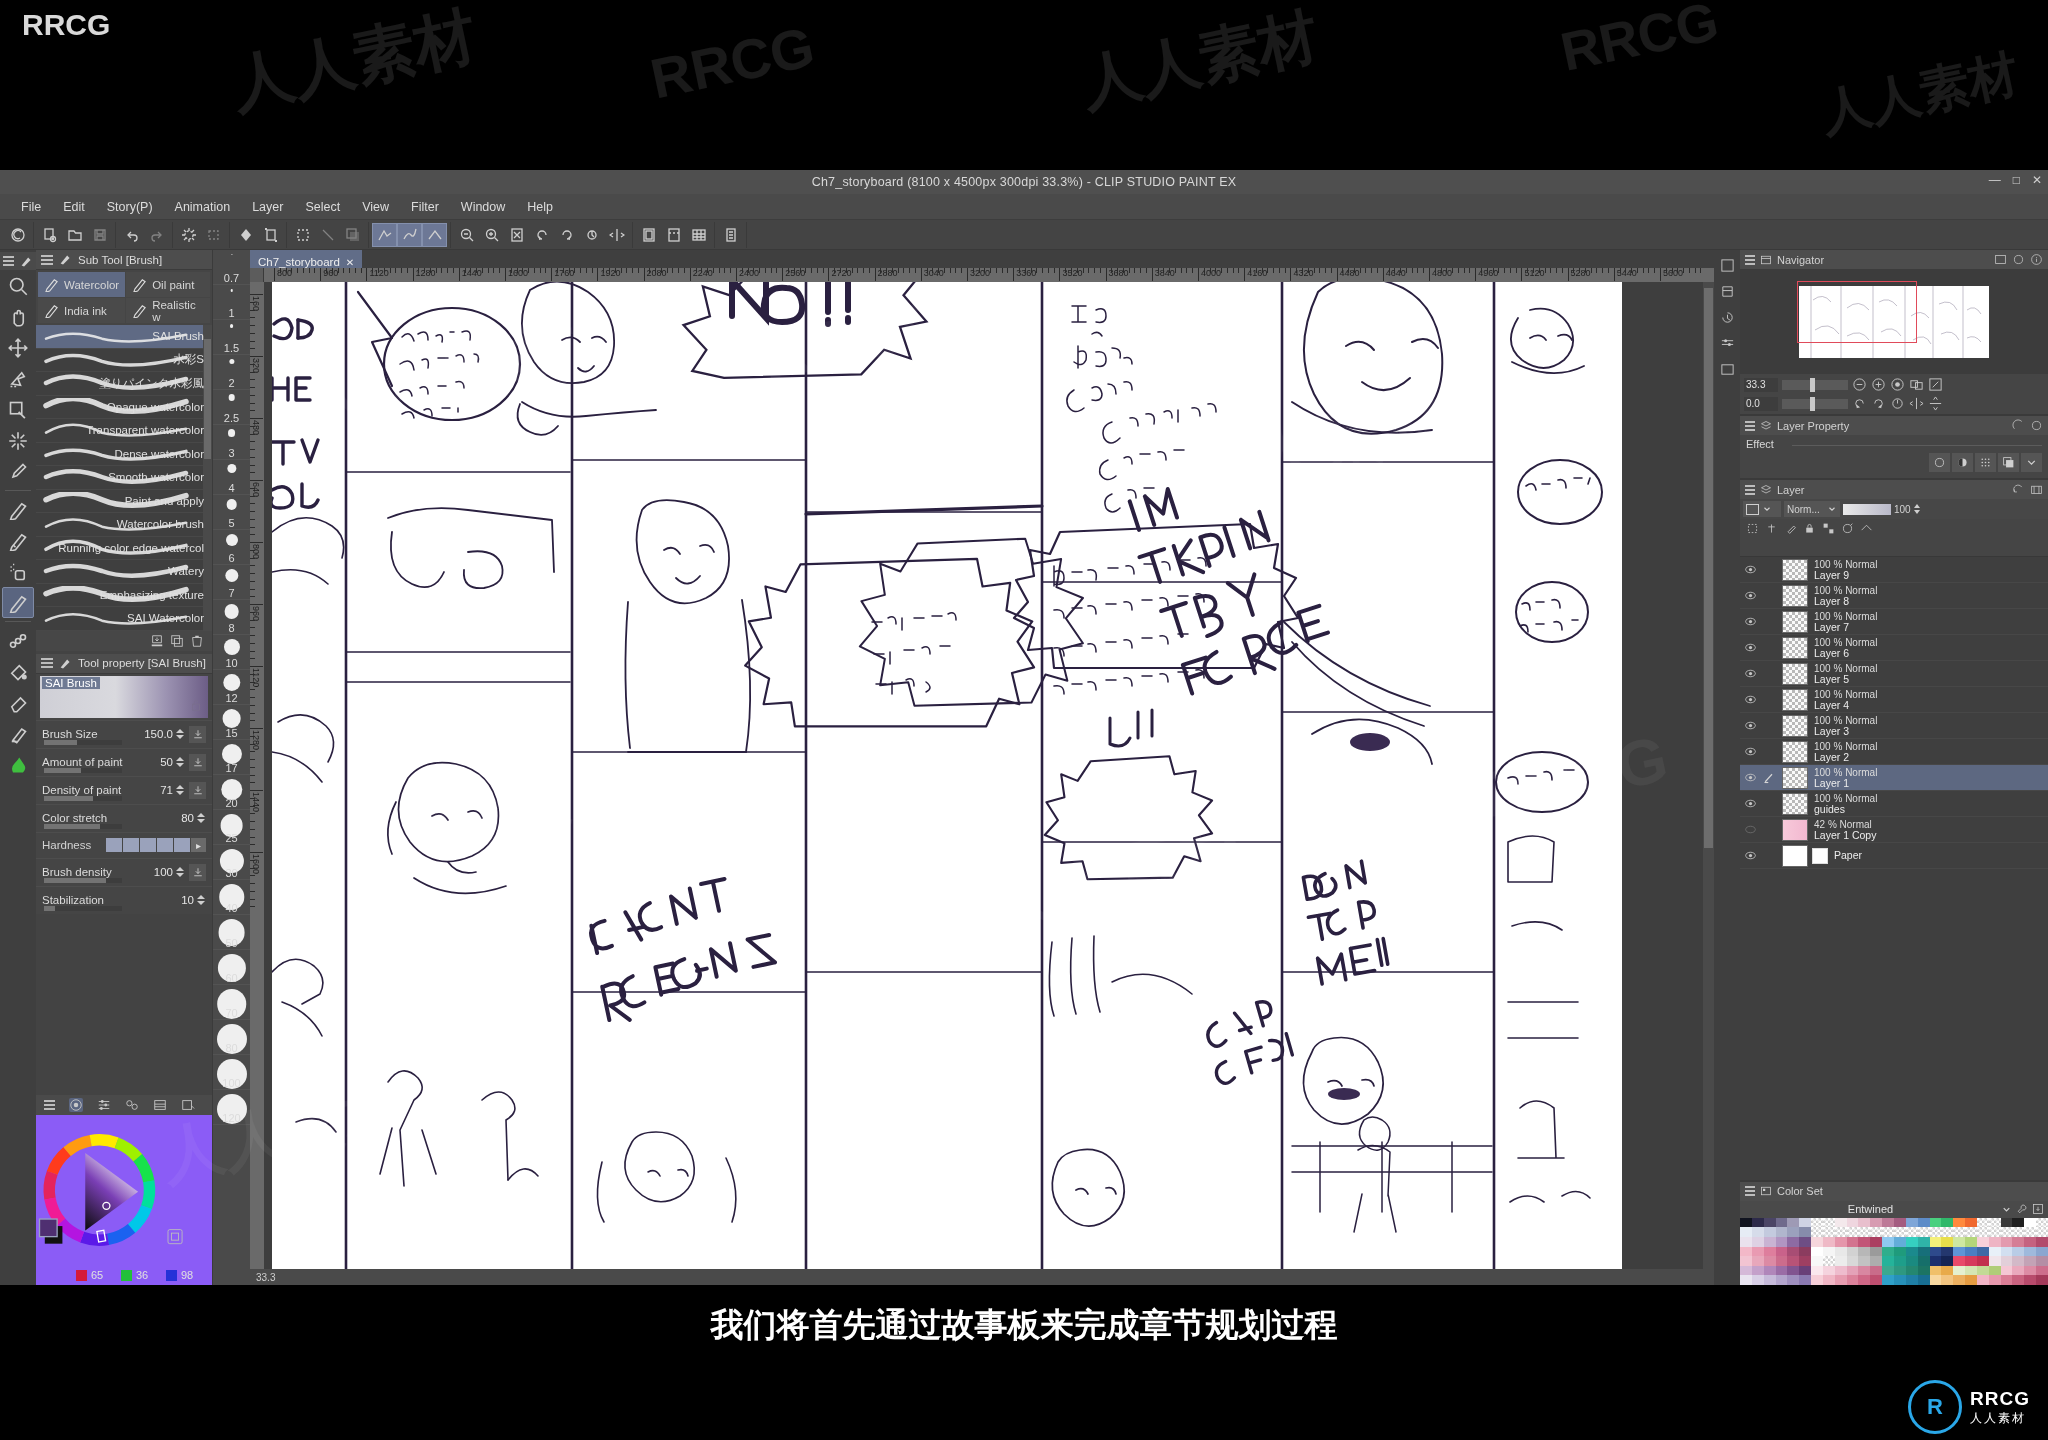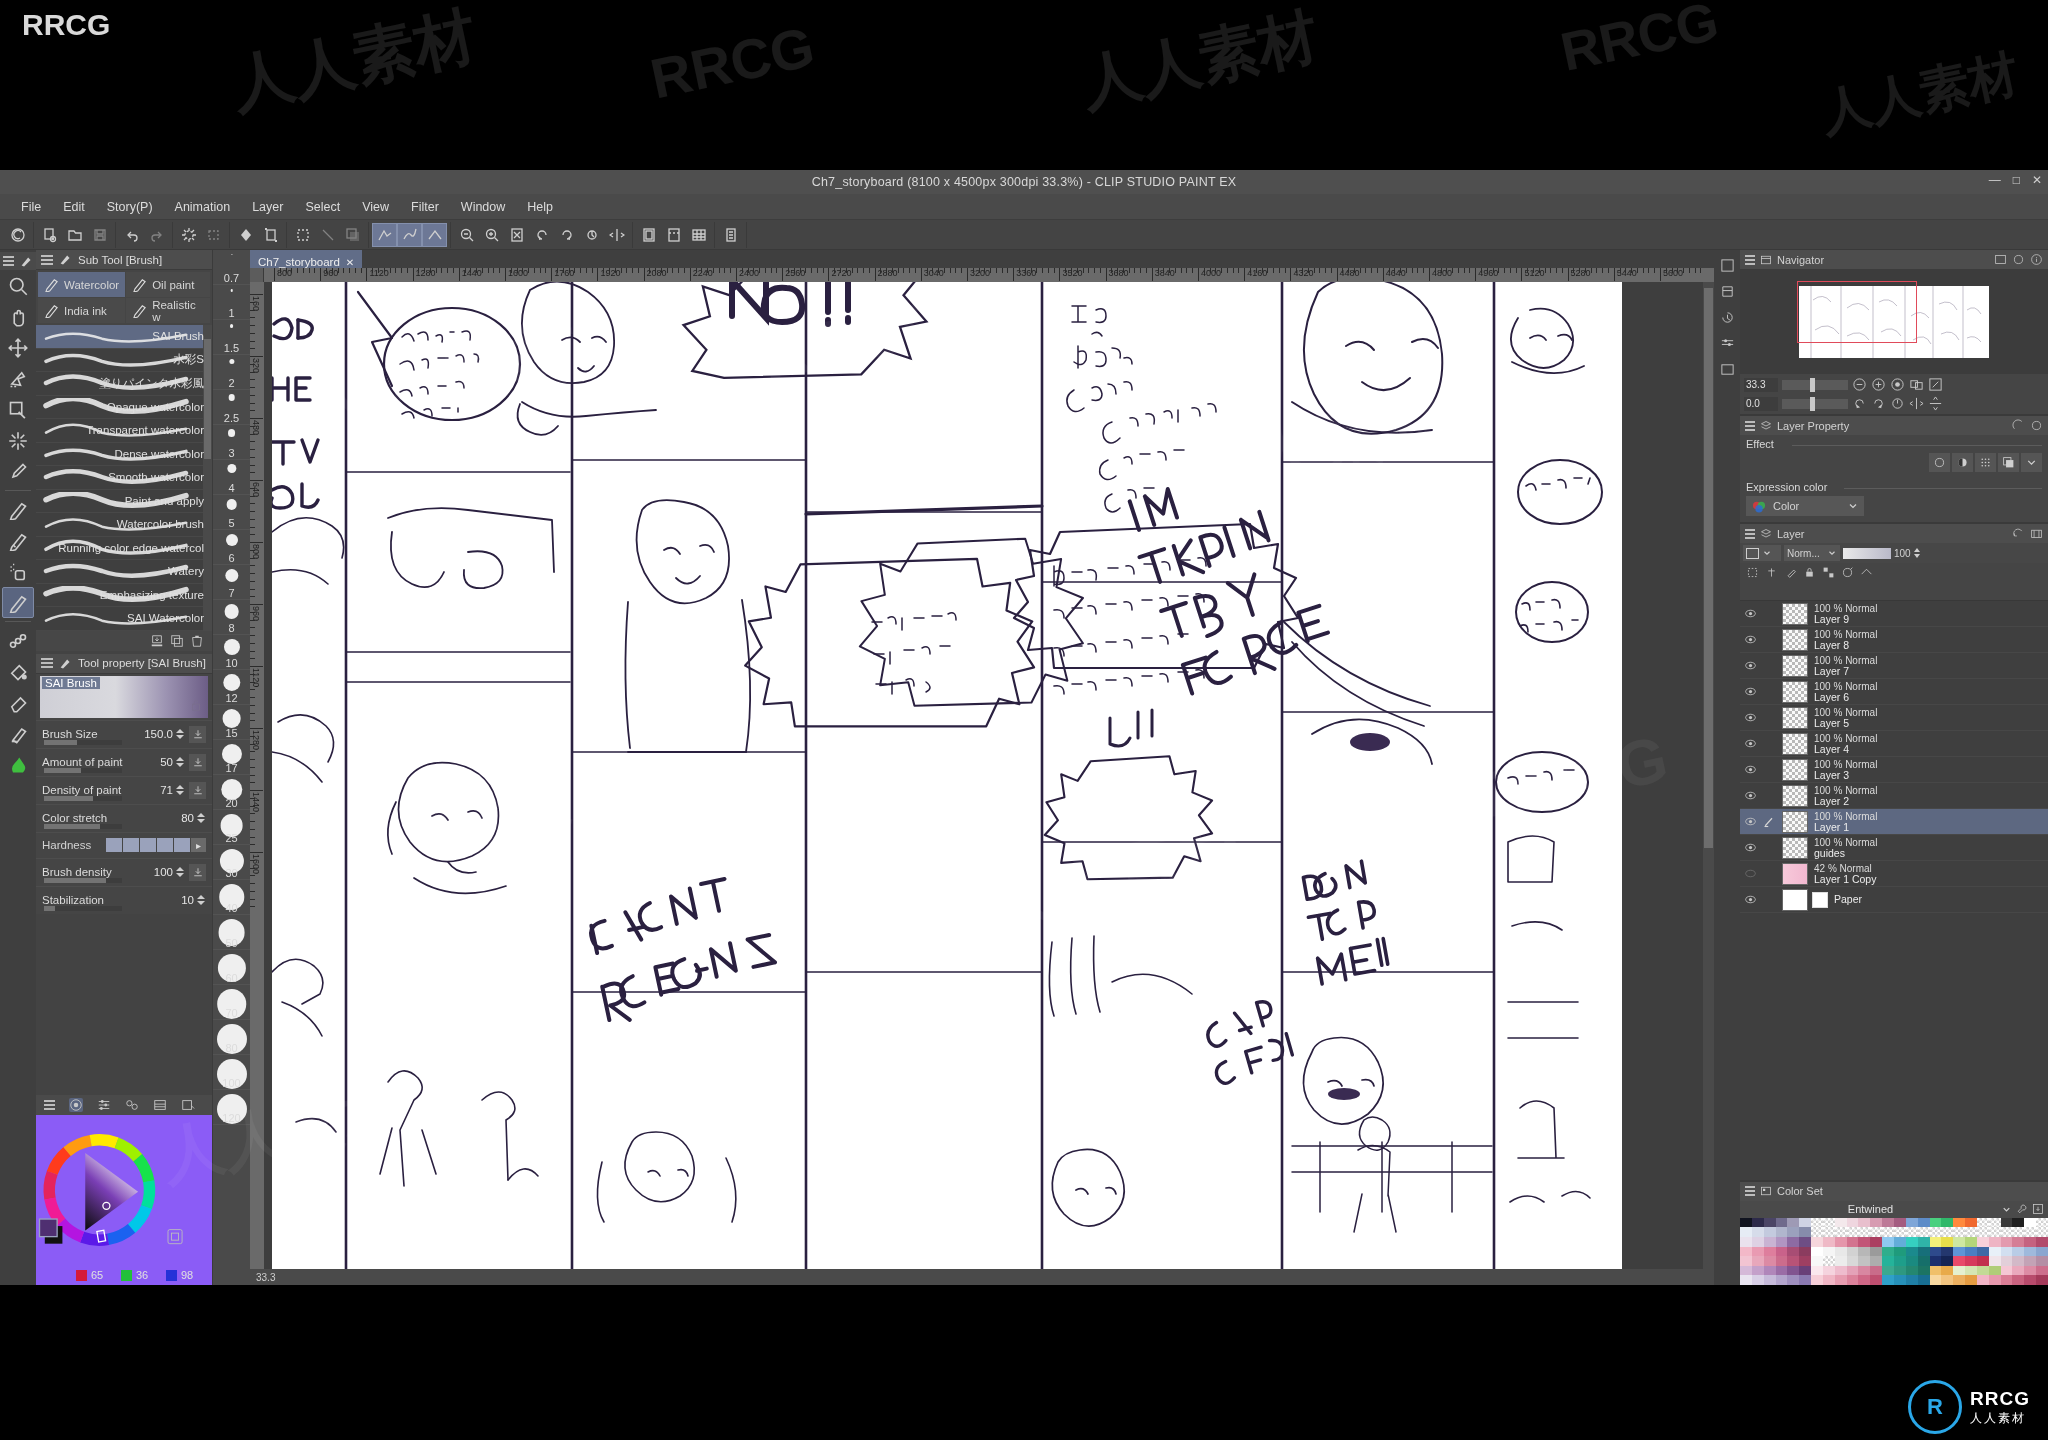--- a/index.html
+++ b/index.html
@@ -1798,34 +1798,20 @@
                       <rect x="5" y="5" width="9" height="9" fill="currentColor"></rect>
                     </svg>
                   </span>
                 <span class="eb">
                     <svg viewBox="0 0 16 16" style="width:13px;height:13px;color:#cfcfcf">
                       <path d="M4 6l4 4 4-4" fill="none" stroke="currentColor" stroke-width="1.6"></path>
                     </svg>
                   </span>
               </div>
             </div>
-            <div class="lp-sect">
-              <div class="lp-label wide">Expression color</div>
-              <div class="expr-sel">
-                <svg viewBox="0 0 18 14" style="width:17px;height:13px">
-                  <circle cx="6" cy="6" r="4" fill="#e2353b" opacity=".85"></circle>
-                    <circle cx="11" cy="6" r="4" fill="#37b24d" opacity=".85"></circle>
-                    <circle cx="8.5" cy="9.5" r="4" fill="#2b6cd4" opacity=".85"></circle>
-                </svg>
-                <span style="flex:1">Color</span>
-                <svg viewBox="0 0 16 16" style="width:12px;height:12px;color:#d0d0d0">
-                    <path d="M4 6l4 4 4-4" fill="none" stroke="currentColor" stroke-width="1.6"></path>
-                  </svg>
-              </div>
-            </div>
           </div>
 
           <div id="layerpanel">
             <div class="rp-hdr">
               <span class="burger" style="display:flex;flex-direction:column;gap:2px">
                   <i style="width:10px;height:2px;background:#bdbdbd;display:block"></i>
                   <i style="width:10px;height:2px;background:#bdbdbd;display:block"></i>
                   <i style="width:10px;height:2px;background:#bdbdbd;display:block"></i>
                 </span>
               <svg viewBox="0 0 16 16" style="width:12px;height:12px;color:#d0d0d0">
@@ -2293,20 +2279,21 @@
               </div>
           </div>
 
         </div>
       </div>
 
     </div>
   </div>
 
   <div id="subs">
+    <div id="sub-zh">我们将首先通过故事板来完成章节规划过程</div>
     <div id="rrcg-logo">
       <div class="ring">R</div>
       <div class="txt">
         <div class="a">RRCG</div>
         <div class="b">人人素材</div>
       </div>
     </div>
   </div>
 
   <div class="wm dark" style="left:300px;top:330px;font-size:70px;transform:rotate(-12deg);">人人素材</div>

